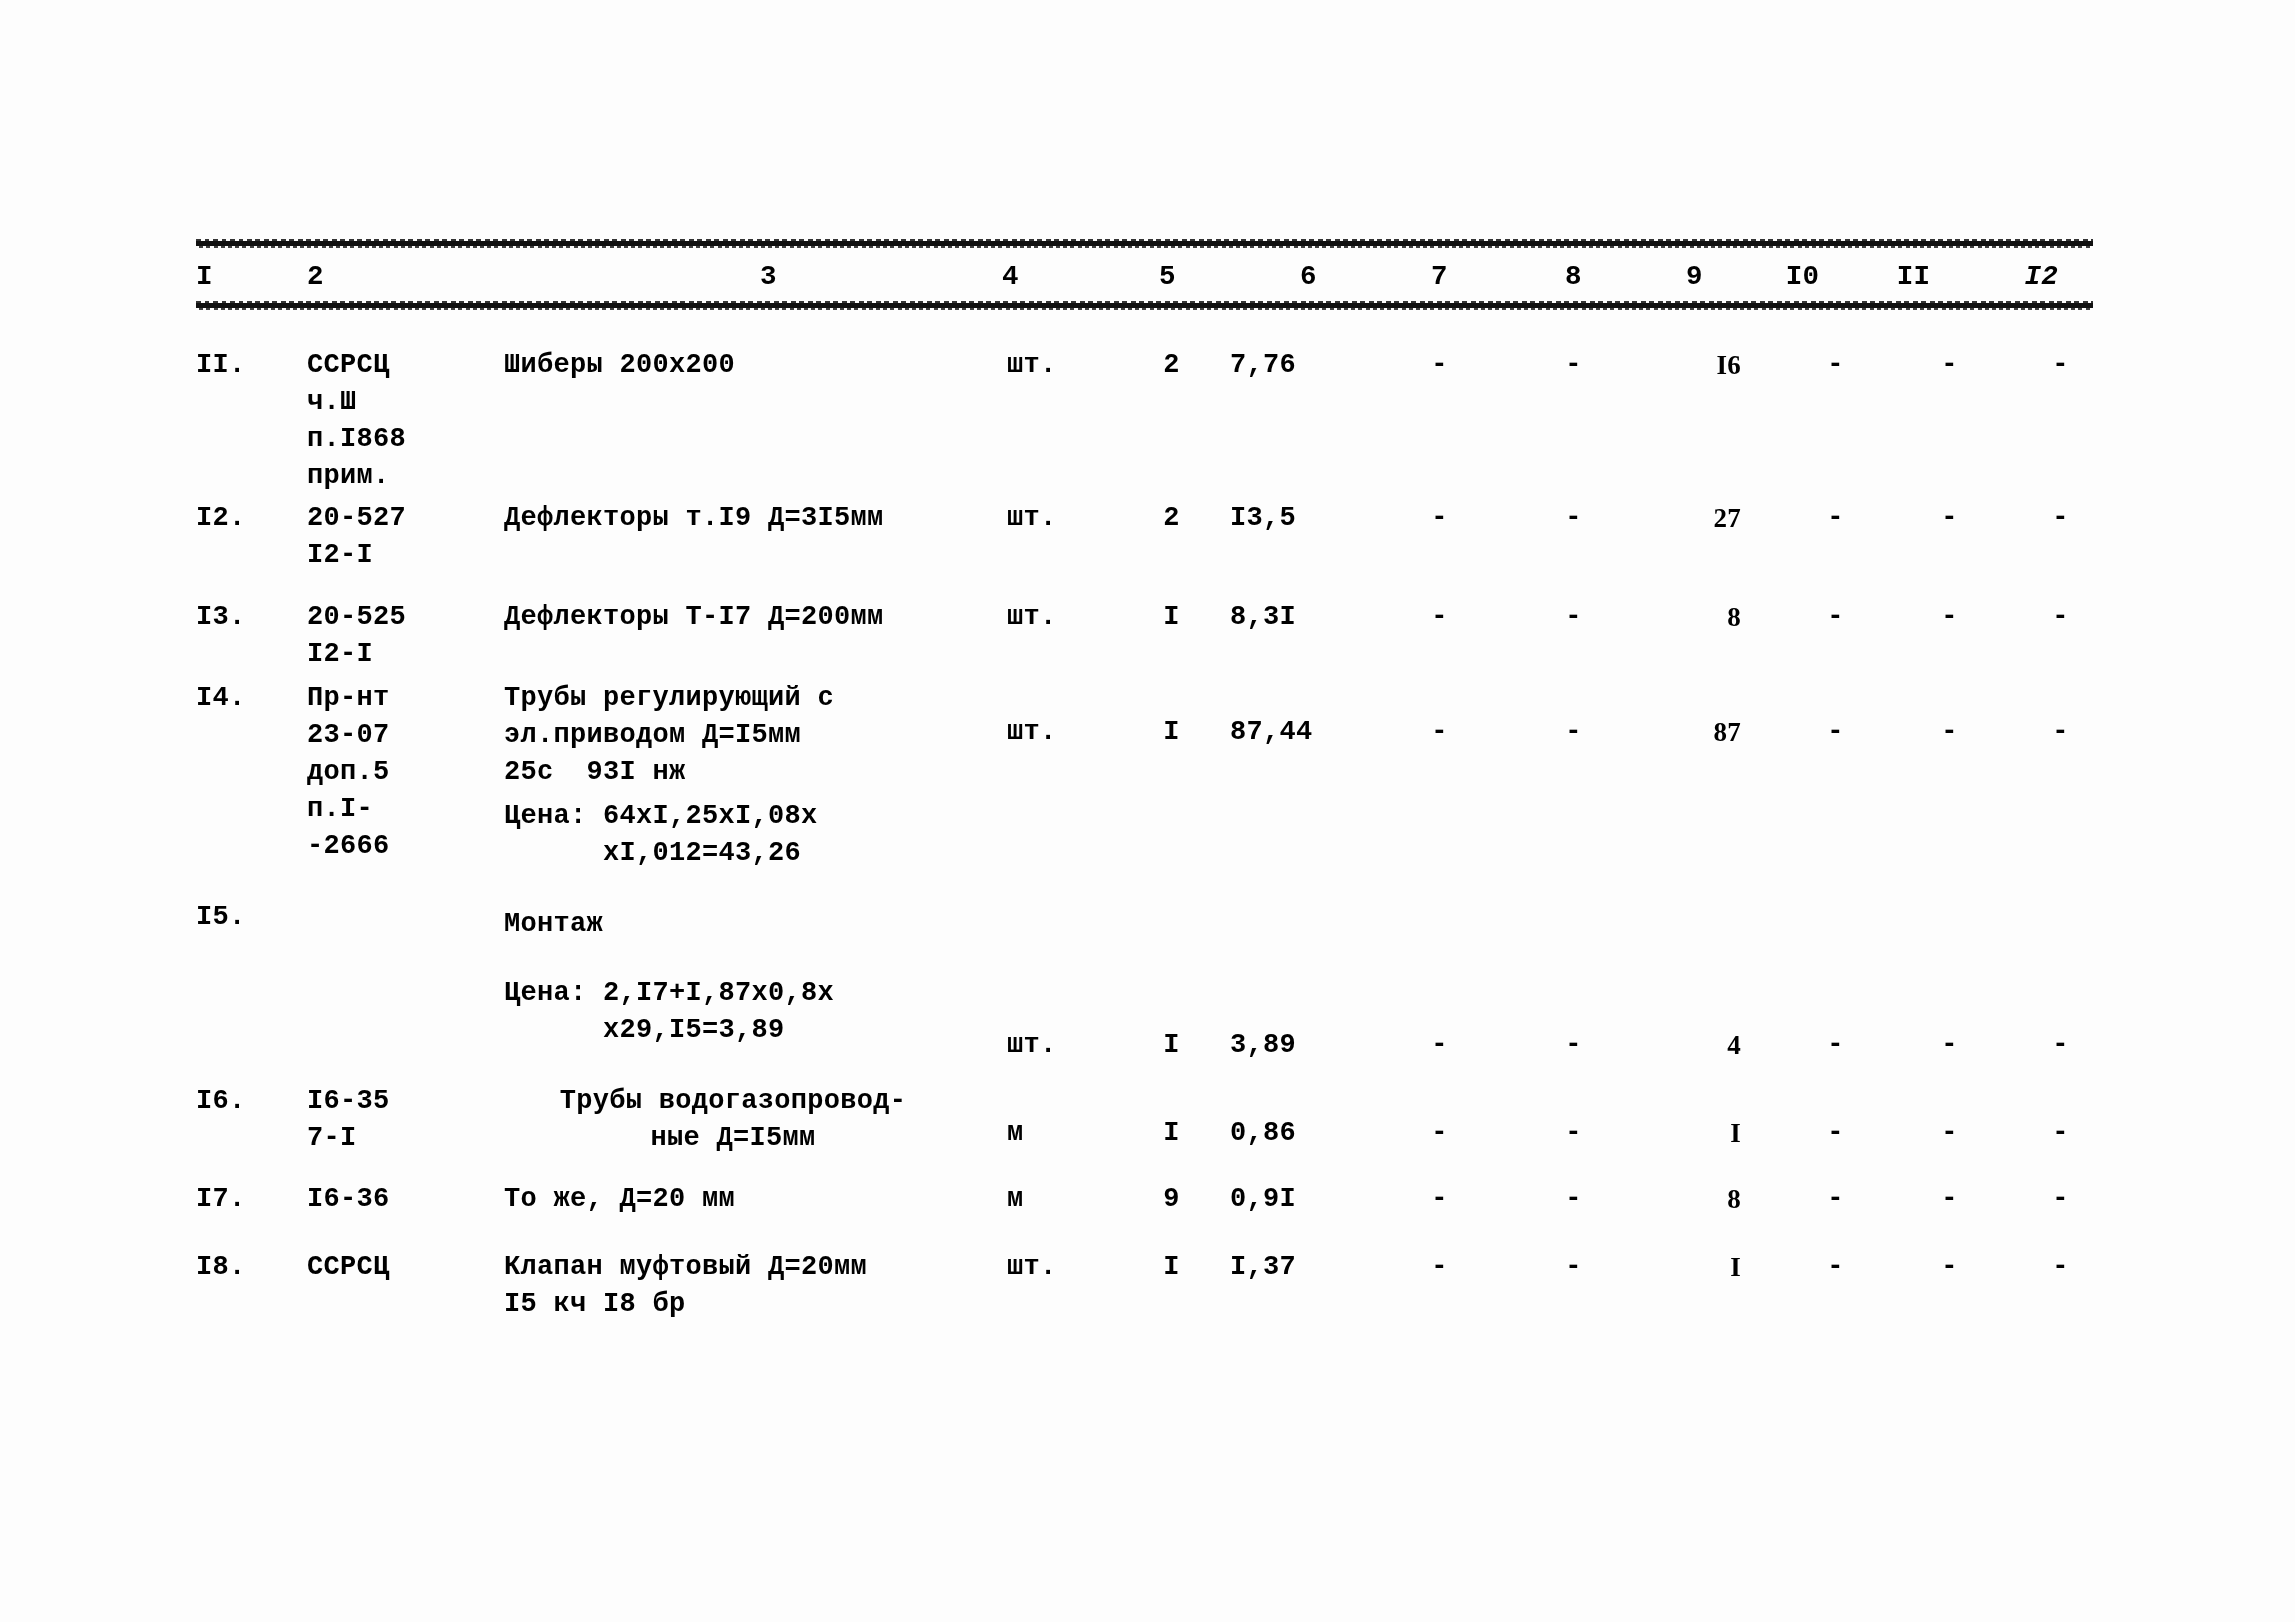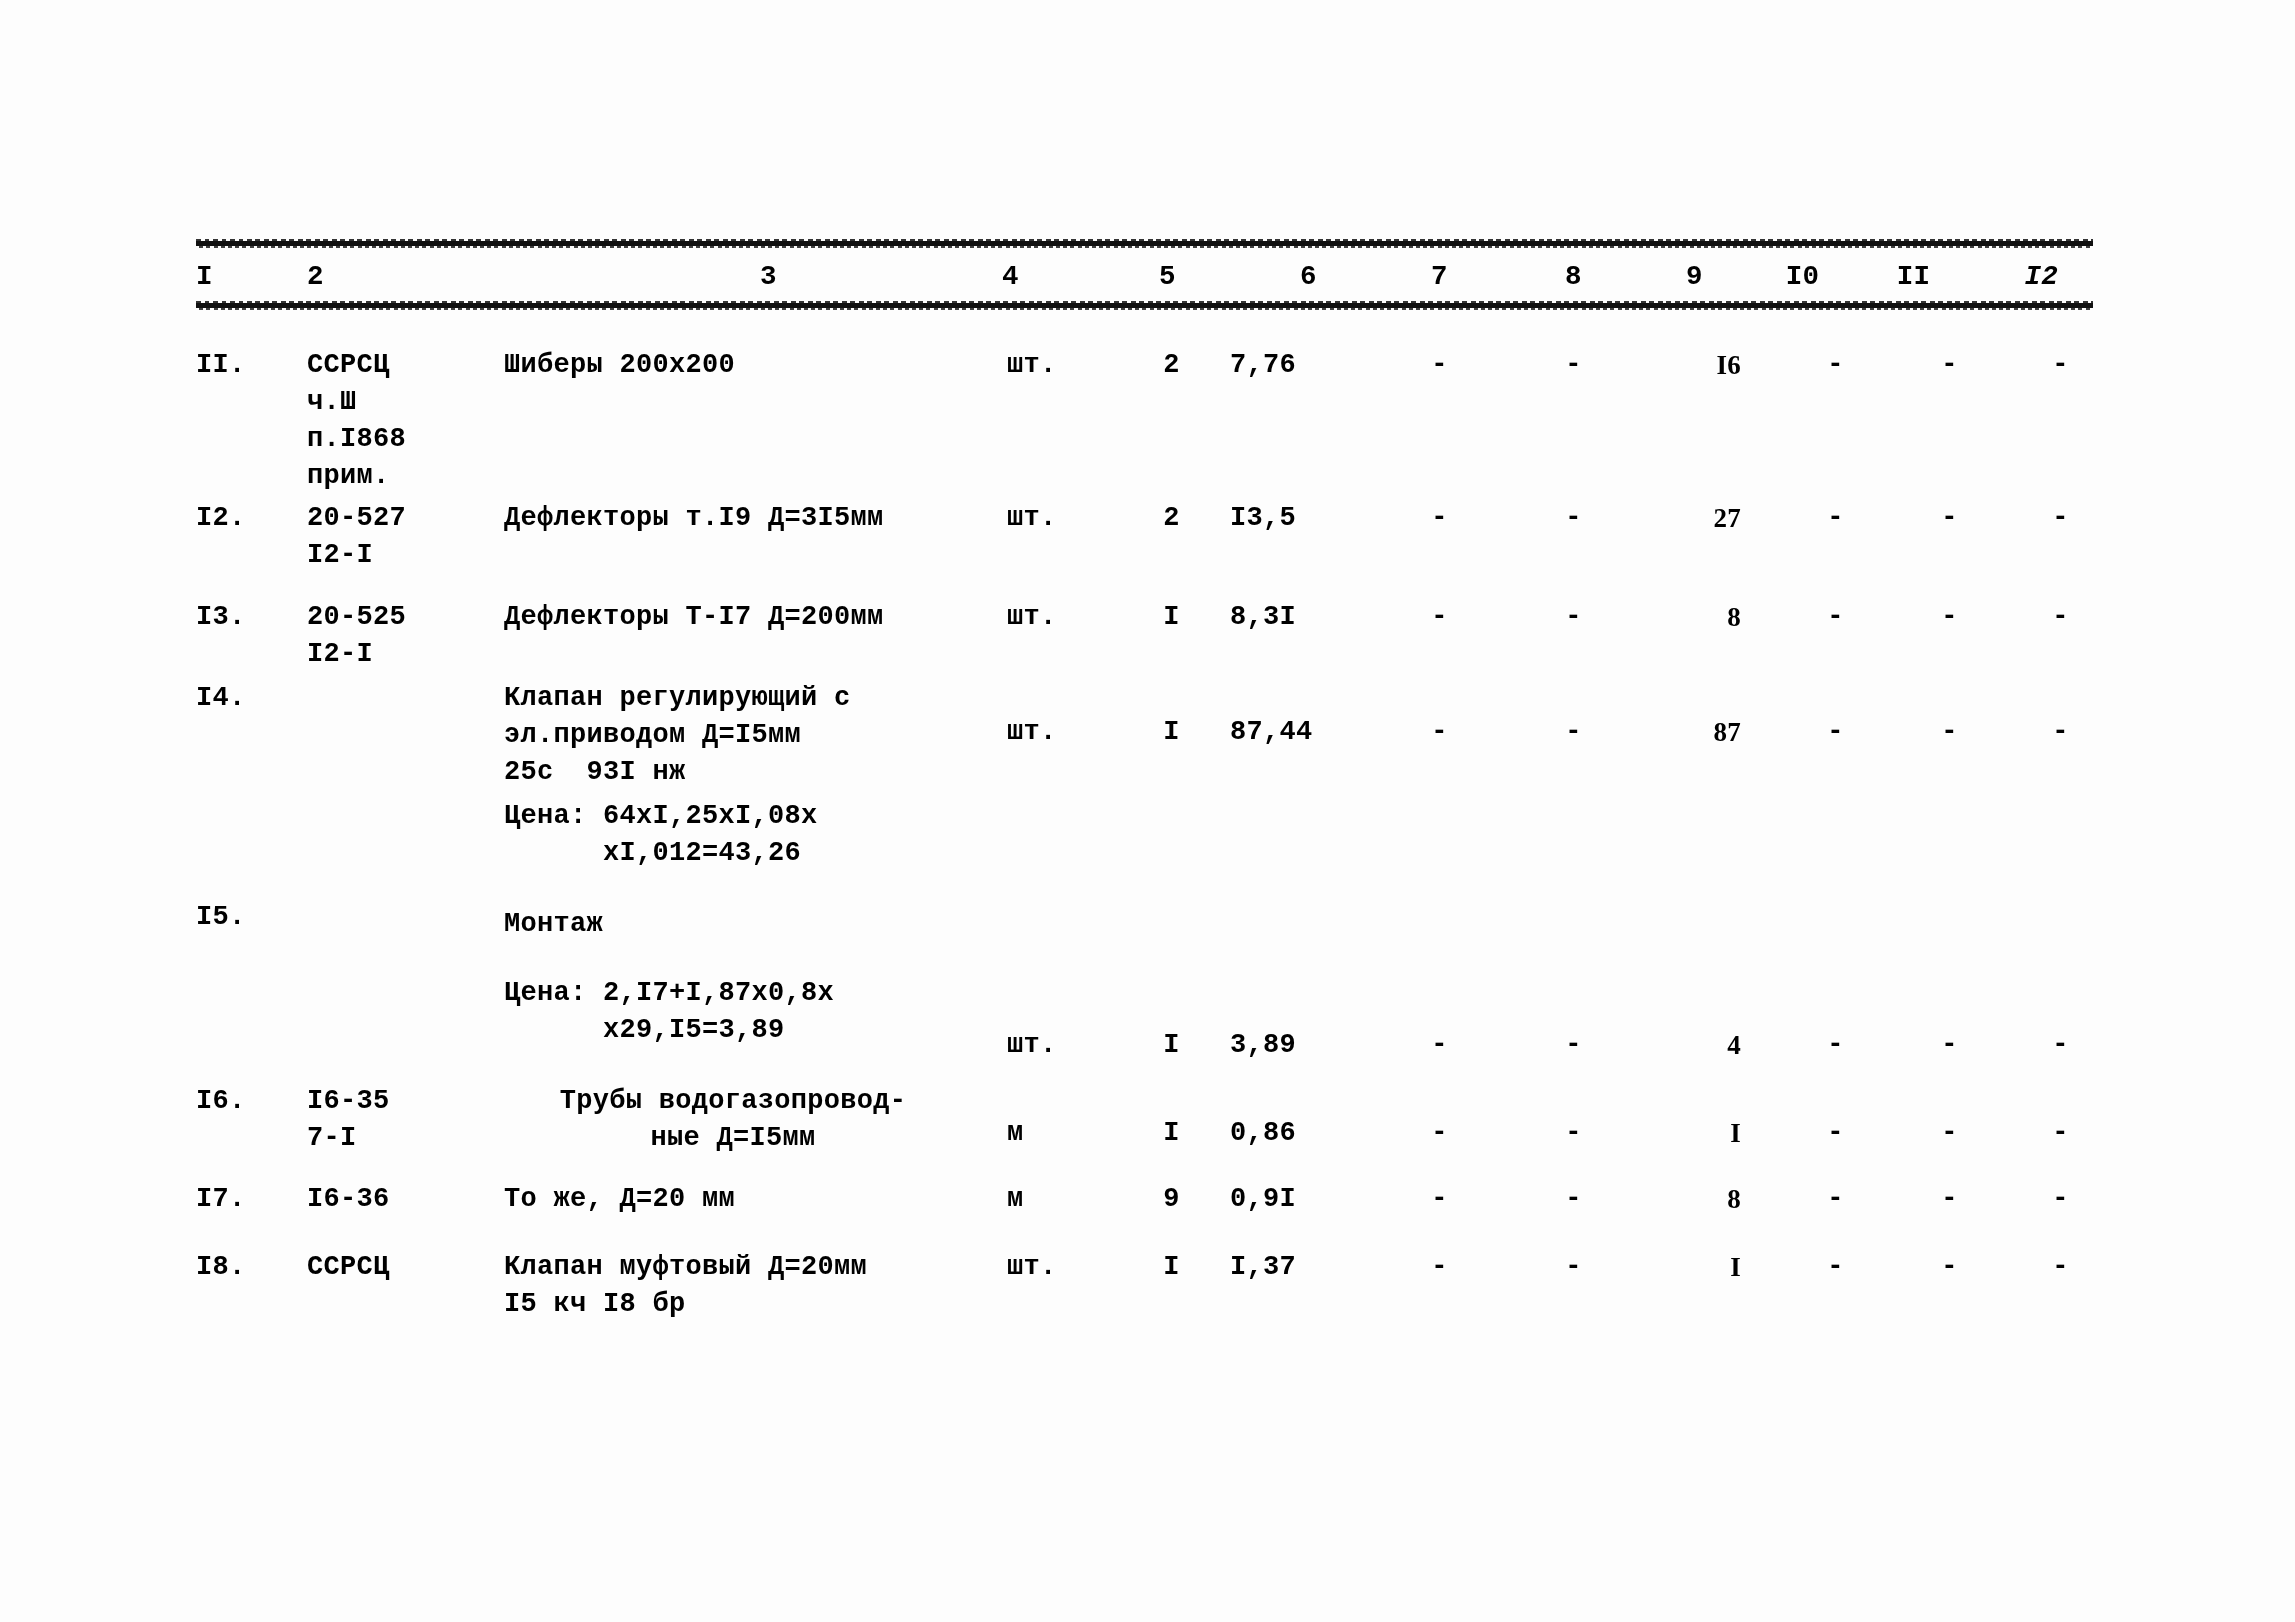--- a/index.html
+++ b/index.html
@@ -170,21 +170,26 @@
     <div class="cell col5" style="top:599px;">I</div>
     <div class="cell col6" style="top:599px;">8,3I</div>
     <div class="cell col7" style="top:599px;">-</div>
     <div class="cell col8" style="top:599px;">-</div>
     <div class="cell col9" style="top:599px;">8</div>
     <div class="cell col10" style="top:599px;">-</div>
     <div class="cell col11" style="top:599px;">-</div>
     <div class="cell col12" style="top:599px;">-</div>
 
     <div class="cell col1" style="top:680px;">I4.</div>
-    <div class="cell col3" style="top:680px;">Клапан регулирующий с
+    <div class="cell col2 blk" style="top:680px;">Пр-нт
+23-07
+доп.5
+п.I-
+-2666</div>
+    <div class="cell col3" style="top:680px;">Трубы регулирующий с
 эл.приводом Д=I5мм
 25с  93I нж</div>
     <div class="cell col3" style="top:798px;">Цена: 64хI,25хI,08х
       хI,012=43,26</div>
     <div class="cell col4" style="top:714px;">шт.</div>
     <div class="cell col5" style="top:714px;">I</div>
     <div class="cell col6" style="top:714px;">87,44</div>
     <div class="cell col7" style="top:714px;">-</div>
     <div class="cell col8" style="top:714px;">-</div>
     <div class="cell col9" style="top:714px;">87</div>

